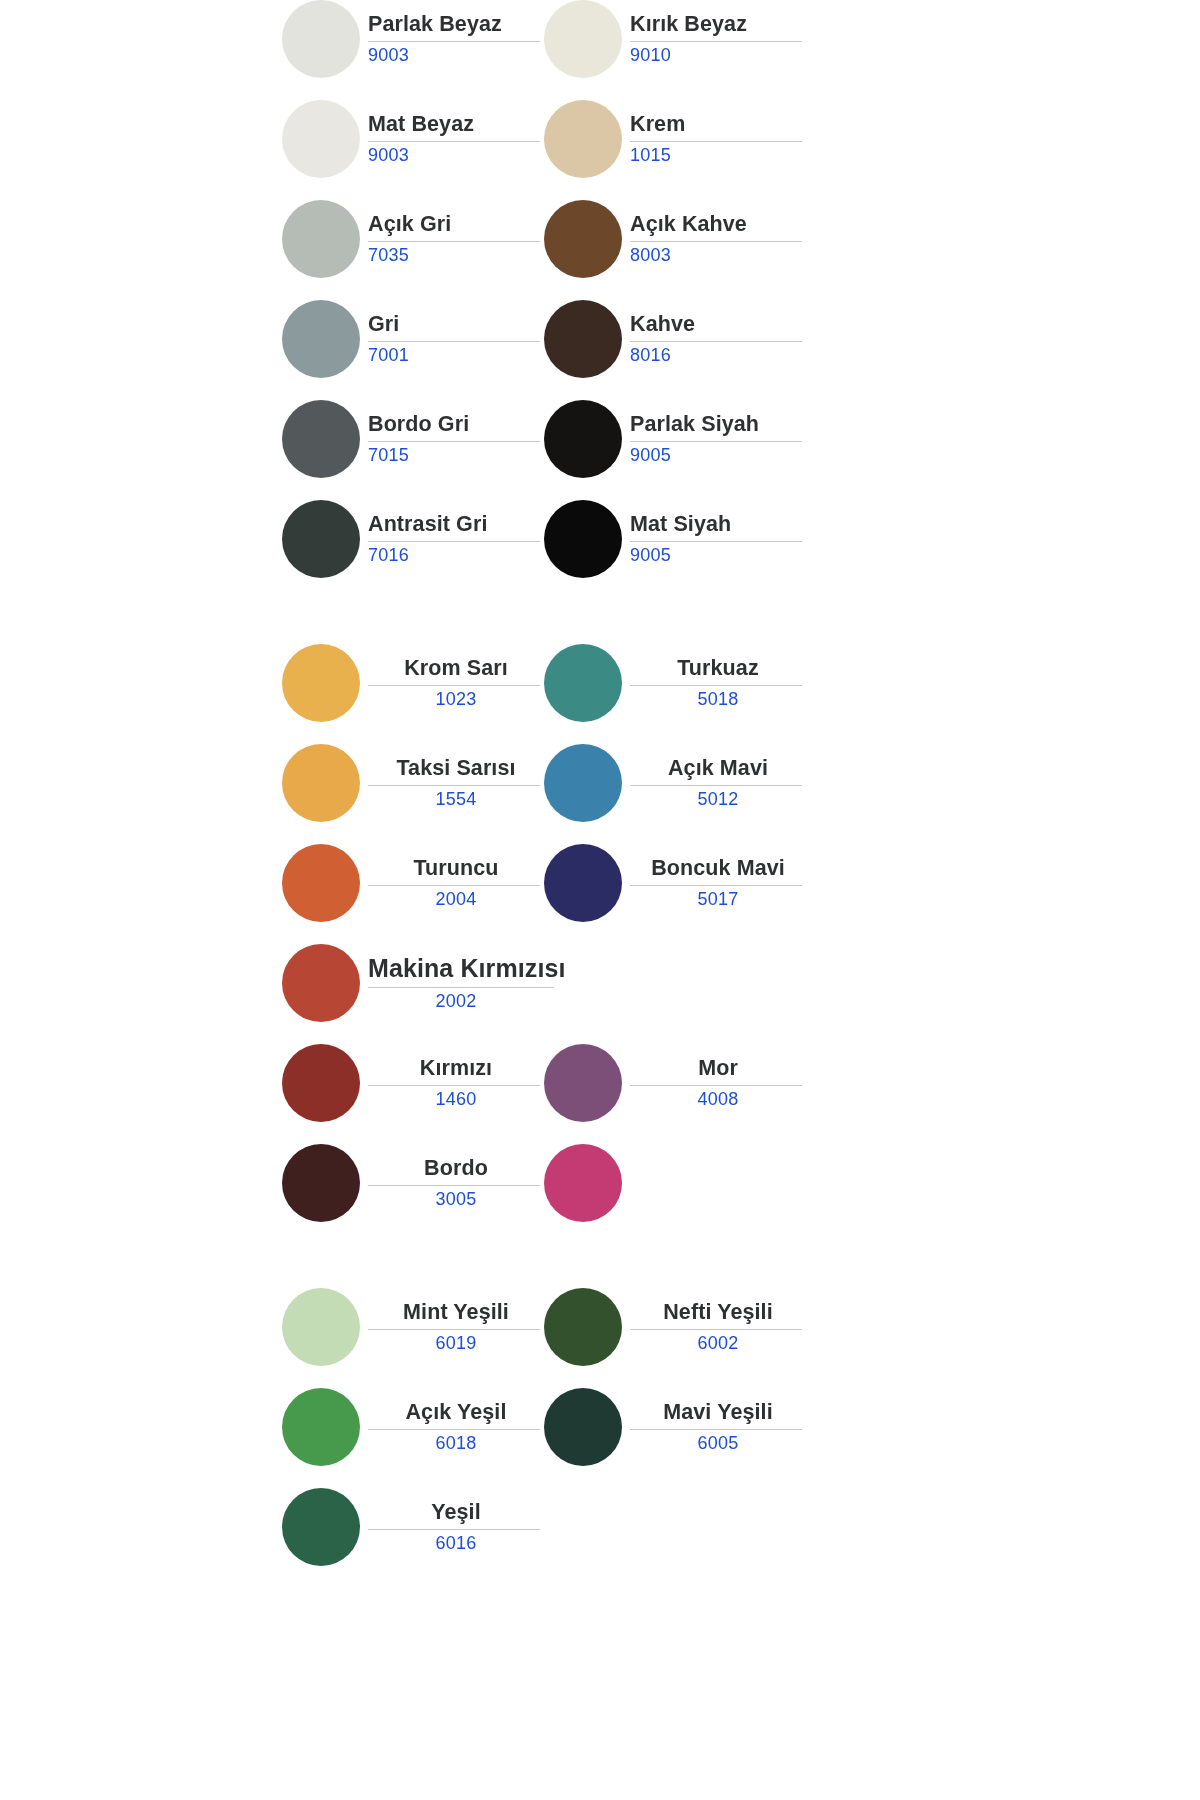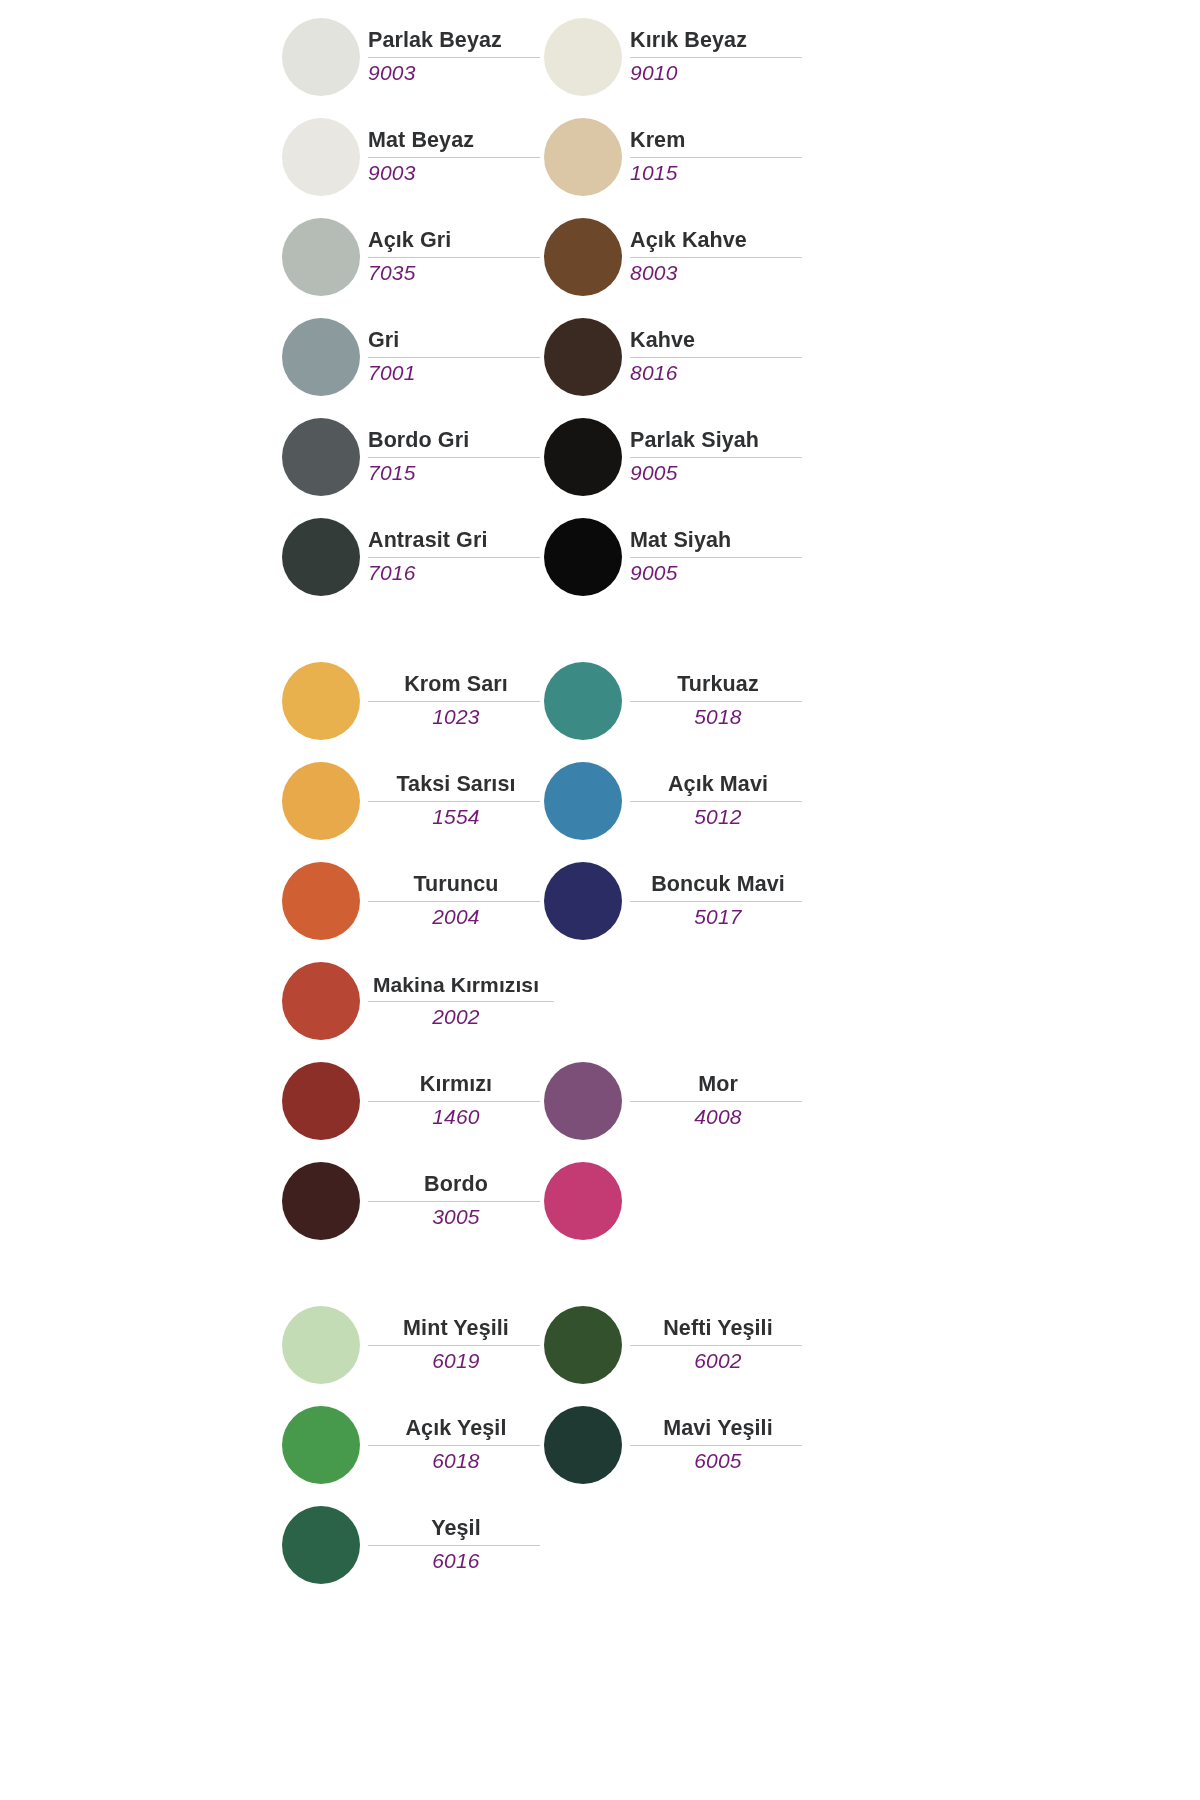--- a/index.html
+++ b/index.html
@@ -15,21 +15,20 @@
     font-family: "Liberation Sans", "DejaVu Sans", sans-serif;
     -webkit-font-smoothing: antialiased;
   }
 
   .palette {
     position: relative;
     width: 1200px;
     height: 1800px;
     background: #ffffff;
     box-sizing: border-box;
-    padding-top: 18px;
   }
 
   
   .section {
     display: block;
     width: 100%;
   }
   .section + .section {
     margin-top: 44px;
     text-align: center;
@@ -78,32 +77,31 @@
     letter-spacing: 0.1px;
     white-space: nowrap;
   }
   .rule {
     height: 1px;
     background: #c9c9c9;
     margin: 5px 0 3px 0;
     width: 172px;
   }
   .code {
-    font-size: 21px;
-    font-style: italic;
+    font-size: 18px;
     font-weight: 400;
-    color: #701a75;
+    color: #1d4ed8;
     line-height: 1.15;
     letter-spacing: 0.2px;
     white-space: nowrap;
   }
 
   
   .meta.wide .rule { width: 186px; }
-  .meta.wide .name { font-size: 21px; }
+  .meta.wide .name { font-size: 25px; }
 </style>
 </head>
 <body>
 
 <div class="palette">
 
 <div class="section">
       <div class="row">
         <div class="cell left">
           <div class="swatch" title="Parlak Beyaz" style="background: rgb(227, 227, 222);"></div>

